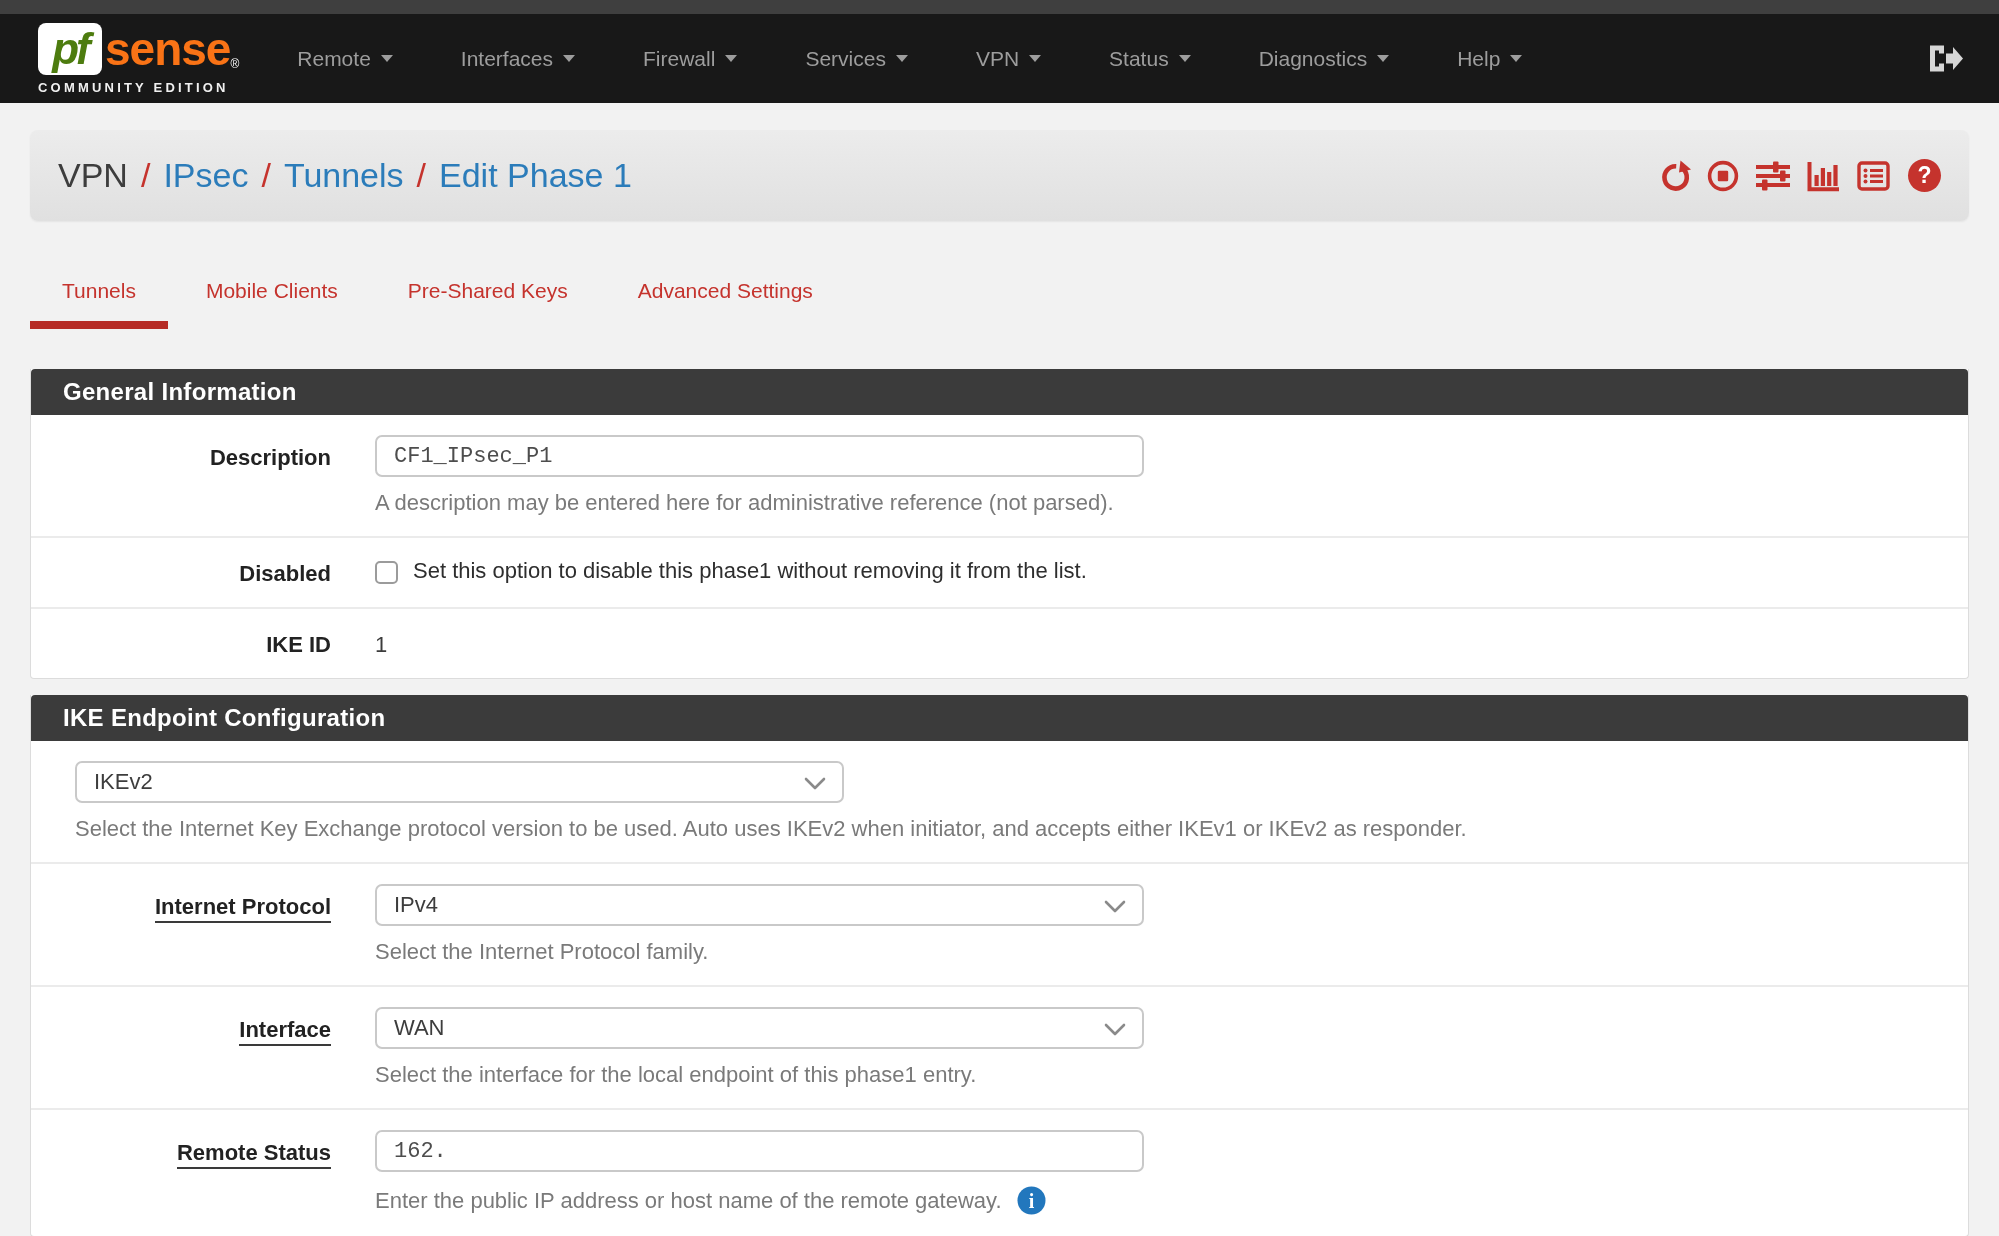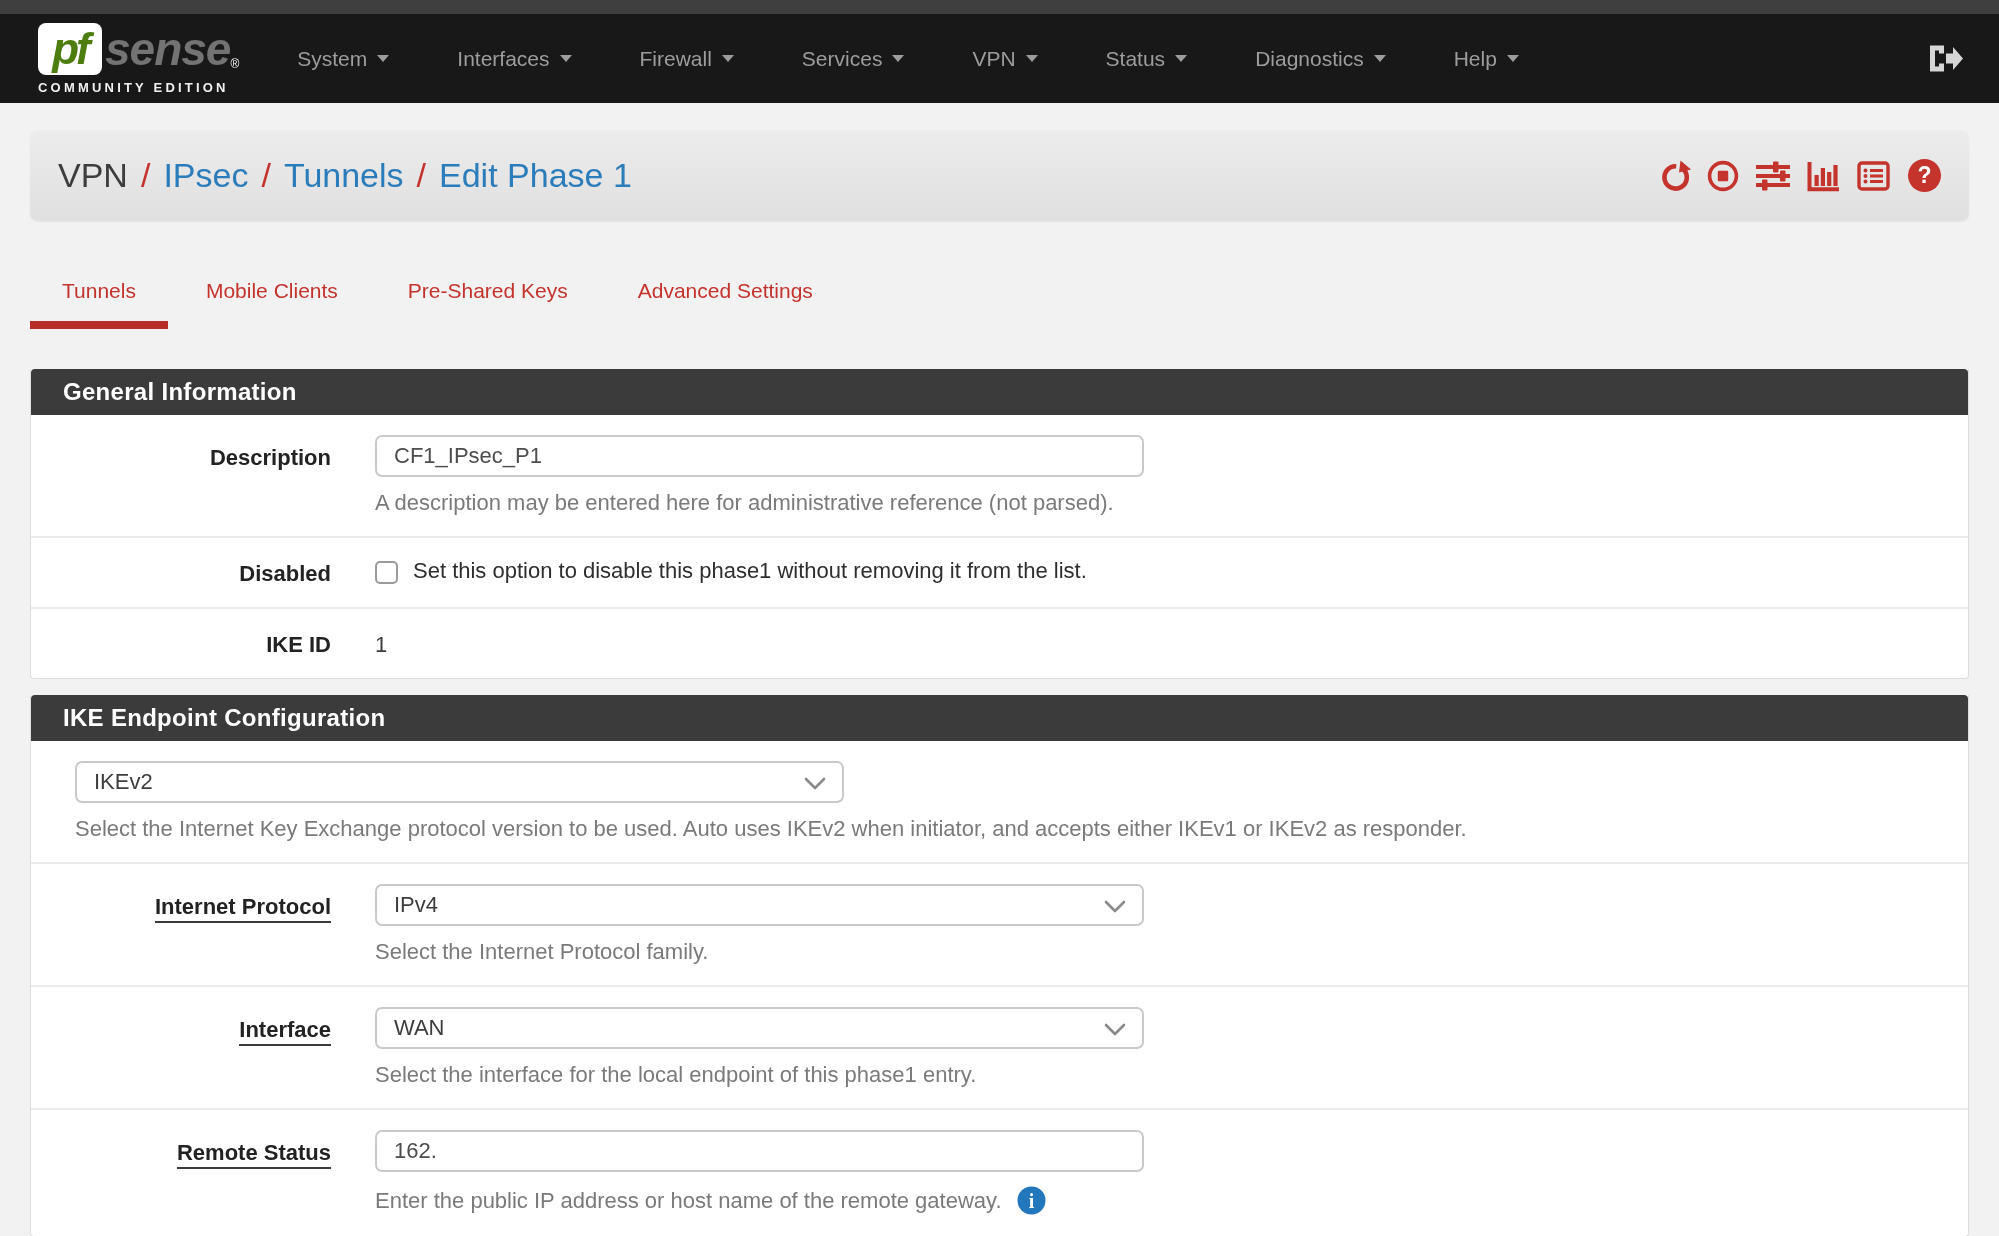--- a/index.html
+++ b/index.html
@@ -8,21 +8,21 @@
 
   
   .navbar { background:#181818; }
   .nav-strip { height:14px; background:#3f3f3f; }
   .nav-main { height:89px; display:flex; align-items:center; padding:0 24px 0 38px; }
   .logo { display:flex; flex-direction:column; cursor:pointer; }
   .logo-row { display:flex; align-items:center; }
   .logo-tile { width:64px; height:52px; background:#ffffff; border-radius:8px;
                display:flex; align-items:center; justify-content:center;
                font-style:italic; font-weight:bold; font-size:44px; color:#4d7c0f; letter-spacing:-3px; }
-  .logo-sense { font-size:46px; font-weight:bold; color:#737373; letter-spacing:-1px; margin-left:3px; line-height:1;font-style:italic; }
+  .logo-sense { font-size:46px; font-weight:bold; color:#f97316; letter-spacing:-1px; margin-left:3px; line-height:1; }
   .logo-reg { font-size:12px; color:#ffffff; align-self:flex-end; margin-bottom:4px; }
   .logo-sub { font-size:13px; font-weight:bold; letter-spacing:3.2px; color:#f0f0f0; margin-top:5px; white-space:nowrap; }
   .menu { display:flex; margin-left:24px; }
   .nav-item { display:flex; align-items:center; padding:0 34px; font-size:21px; color:#9d9d9d; cursor:pointer; height:89px; }
   .caret { width:0; height:0; border-left:6px solid transparent; border-right:6px solid transparent;
            border-top:7px solid #9d9d9d; margin-left:10px; }
   .logout { margin-left:auto; display:flex; align-items:center; cursor:pointer; padding:0 12px; }
 
   
   .crumb-bar { margin:27px 30px 0; height:91px; background:linear-gradient(#ececec,#e0e0e0);
@@ -47,21 +47,21 @@
   .panel-heading { height:46px; background:#3b3b3b; border-radius:4px 4px 0 0; display:flex; align-items:center;
                    padding:0 32px; color:#ffffff; font-weight:bold; font-size:24px; letter-spacing:0.3px; }
   .form-row { display:flex; padding:20px 0; border-bottom:2px solid #ebebeb; }
   .form-row:last-child { border-bottom:none; }
   .col-label { width:300px; flex:none; text-align:right; font-weight:bold; font-size:22px; color:#222222; }
   .row-field .col-label { padding-top:10px; }
   .row-plain .col-label { padding-top:3px; }
   .col-label .u { border-bottom:2px solid #3a3a3a; padding-bottom:2px; }
   .col-input { margin-left:44px; flex:1; }
   .text-input { width:769px; height:42px; border:2px solid #c9c9c9; border-radius:7px; background:#ffffff;
-                font-family:Liberation Sans, sans-serif; font-size:22px; color:#4d4d4d; padding:0 17px; outline:none; }
+                font-family:Liberation Mono, monospace; font-size:22px; color:#4d4d4d; padding:0 17px; outline:none; }
   .select-box { width:769px; height:42px; border:2px solid #c9c9c9; border-radius:7px; background:#ffffff;
                 display:flex; align-items:center; padding:8px 17px; font-size:22px; color:#3d3d3d;
                 position:relative; cursor:pointer; }
   .select-box .chev { position:absolute; right:16px; top:14px; }
   .help-text { margin-top:13px; font-size:22px; color:#7a7a7a; display:flex; align-items:center; gap:14px; }
   .static-value { font-size:22px; color:#3c3c3c; padding-top:3px; }
   .checkbox-wrap { display:flex; align-items:flex-end; gap:15px; }
   .checkbox-wrap input[type=checkbox] { appearance:none; -webkit-appearance:none; width:23px; height:23px;
       border:2px solid #9b9b9b; border-radius:5px; background:#ffffff; cursor:pointer; flex:none; }
   .checkbox-label { font-size:22px; color:#2e2e2e; }
@@ -76,21 +76,21 @@
     <div class="logo">
       <div class="logo-row">
         <span class="logo-tile">pf</span>
         <span class="logo-sense">sense</span>
         <span class="logo-reg">®</span>
       </div>
       <div class="logo-sub">COMMUNITY EDITION</div>
     </div>
     <nav class="menu">
       <a class="nav-item">
-        <span>System</span>
+        <span>Remote</span>
         <span class="caret"></span>
         </a>
       <a class="nav-item">
         <span>Interfaces</span>
         <span class="caret"></span>
         </a>
       <a class="nav-item">
         <span>Firewall</span>
         <span class="caret"></span>
         </a>

